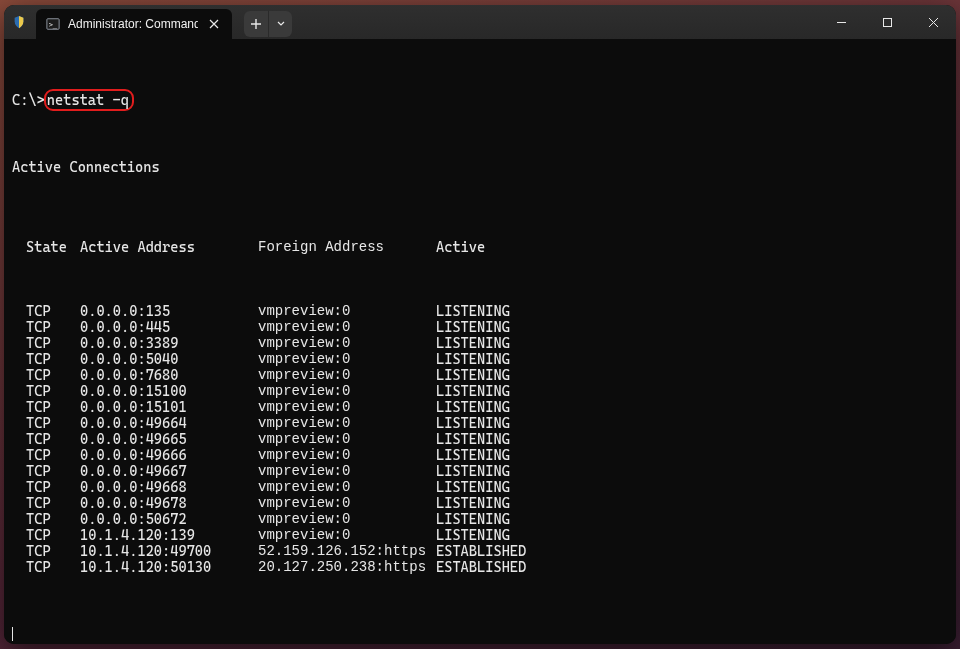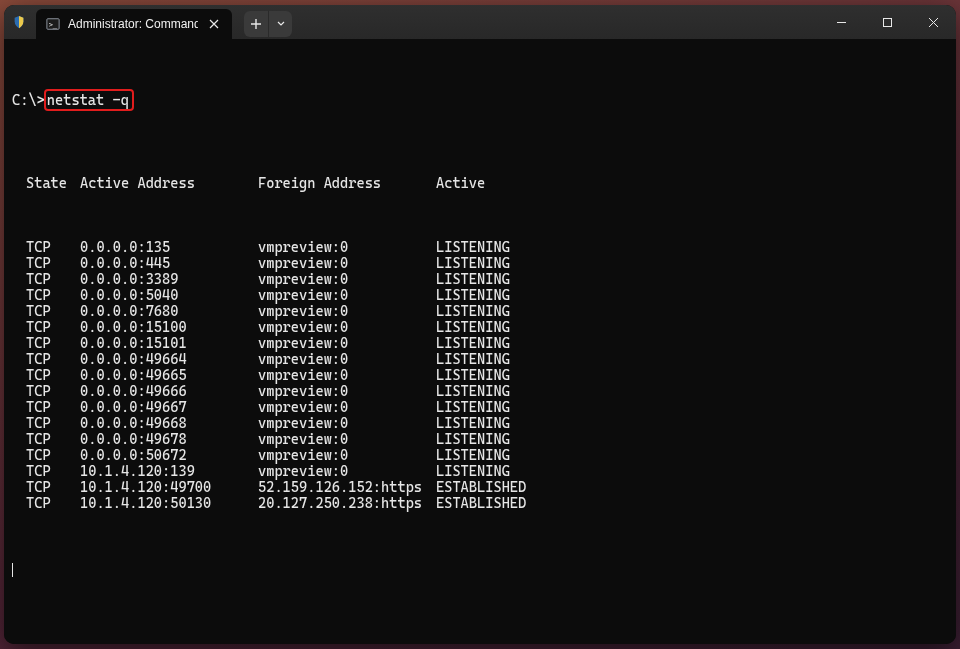--- a/index.html
+++ b/index.html
@@ -123,32 +123,32 @@
     font-family: Consolas, "Cascadia Mono", monospace;
     font-size: 14px;
     line-height: 16px;
     padding: 18px 8px 8px 8px;
     white-space: pre;
     position:relative;
   }
   .prompt-line { margin-bottom: 16px; }
   .cmd-highlight {
     border: 2px solid #e11d1d;
-    border-radius: 4px;
+    border-radius: 9px;
     padding: 1px 3px 1px 1px;
     display:inline-block;
     margin-left: -1px;
   }
   .section-title { margin-bottom: 16px; }
   .row {
     display:flex;
   }
   .col-proto  { width: 68px;  padding-left: 14px; }
   .col-local  { width: 178px; }
-  .col-foreign{ width: 178px; }
+  .col-foreign{ width: 178px; font-family: Liberation Mono, monospace; }
   .col-state  { width: auto; }
   .cursor {
     display:inline-block;
     width:1px;
     height:14px;
     background:#e6e6e6;
     vertical-align: bottom;
     margin-top:4px;
   }
 </style>
@@ -207,20 +207,21 @@
         <div class="win-btn">
           <svg width="11" height="11" viewBox="0 0 11 11">
               <path d="M1 1 L10 10 M10 1 L1 10" stroke-width="1"></path>
             </svg>
         </div>
       </div>
     </div>
 
     <div class="terminal">
       <div class="prompt-line"><span>C:\&gt;</span><span class="cmd-highlight"><span>netstat -q</span></span></div>
+      <div class="section-title">Active Connections</div>
 
       <div class="row">
         <span class="col-proto">State</span>
         <span class="col-local">Active Address</span>
         <span class="col-foreign">Foreign Address</span>
         <span class="col-state">Active</span>
       </div>
 
       <div id="rows-mount"><div class="row"><span class="col-proto">TCP</span><span class="col-local">0.0.0.0:135</span><span class="col-foreign">vmpreview:0</span><span class="col-state">LISTENING</span></div><div class="row"><span class="col-proto">TCP</span><span class="col-local">0.0.0.0:445</span><span class="col-foreign">vmpreview:0</span><span class="col-state">LISTENING</span></div><div class="row"><span class="col-proto">TCP</span><span class="col-local">0.0.0.0:3389</span><span class="col-foreign">vmpreview:0</span><span class="col-state">LISTENING</span></div><div class="row"><span class="col-proto">TCP</span><span class="col-local">0.0.0.0:5040</span><span class="col-foreign">vmpreview:0</span><span class="col-state">LISTENING</span></div><div class="row"><span class="col-proto">TCP</span><span class="col-local">0.0.0.0:7680</span><span class="col-foreign">vmpreview:0</span><span class="col-state">LISTENING</span></div><div class="row"><span class="col-proto">TCP</span><span class="col-local">0.0.0.0:15100</span><span class="col-foreign">vmpreview:0</span><span class="col-state">LISTENING</span></div><div class="row"><span class="col-proto">TCP</span><span class="col-local">0.0.0.0:15101</span><span class="col-foreign">vmpreview:0</span><span class="col-state">LISTENING</span></div><div class="row"><span class="col-proto">TCP</span><span class="col-local">0.0.0.0:49664</span><span class="col-foreign">vmpreview:0</span><span class="col-state">LISTENING</span></div><div class="row"><span class="col-proto">TCP</span><span class="col-local">0.0.0.0:49665</span><span class="col-foreign">vmpreview:0</span><span class="col-state">LISTENING</span></div><div class="row"><span class="col-proto">TCP</span><span class="col-local">0.0.0.0:49666</span><span class="col-foreign">vmpreview:0</span><span class="col-state">LISTENING</span></div><div class="row"><span class="col-proto">TCP</span><span class="col-local">0.0.0.0:49667</span><span class="col-foreign">vmpreview:0</span><span class="col-state">LISTENING</span></div><div class="row"><span class="col-proto">TCP</span><span class="col-local">0.0.0.0:49668</span><span class="col-foreign">vmpreview:0</span><span class="col-state">LISTENING</span></div><div class="row"><span class="col-proto">TCP</span><span class="col-local">0.0.0.0:49678</span><span class="col-foreign">vmpreview:0</span><span class="col-state">LISTENING</span></div><div class="row"><span class="col-proto">TCP</span><span class="col-local">0.0.0.0:50672</span><span class="col-foreign">vmpreview:0</span><span class="col-state">LISTENING</span></div><div class="row"><span class="col-proto">TCP</span><span class="col-local">10.1.4.120:139</span><span class="col-foreign">vmpreview:0</span><span class="col-state">LISTENING</span></div><div class="row"><span class="col-proto">TCP</span><span class="col-local">10.1.4.120:49700</span><span class="col-foreign">52.159.126.152:https</span><span class="col-state">ESTABLISHED</span></div><div class="row"><span class="col-proto">TCP</span><span class="col-local">10.1.4.120:50130</span><span class="col-foreign">20.127.250.238:https</span><span class="col-state">ESTABLISHED</span></div></div>
 

